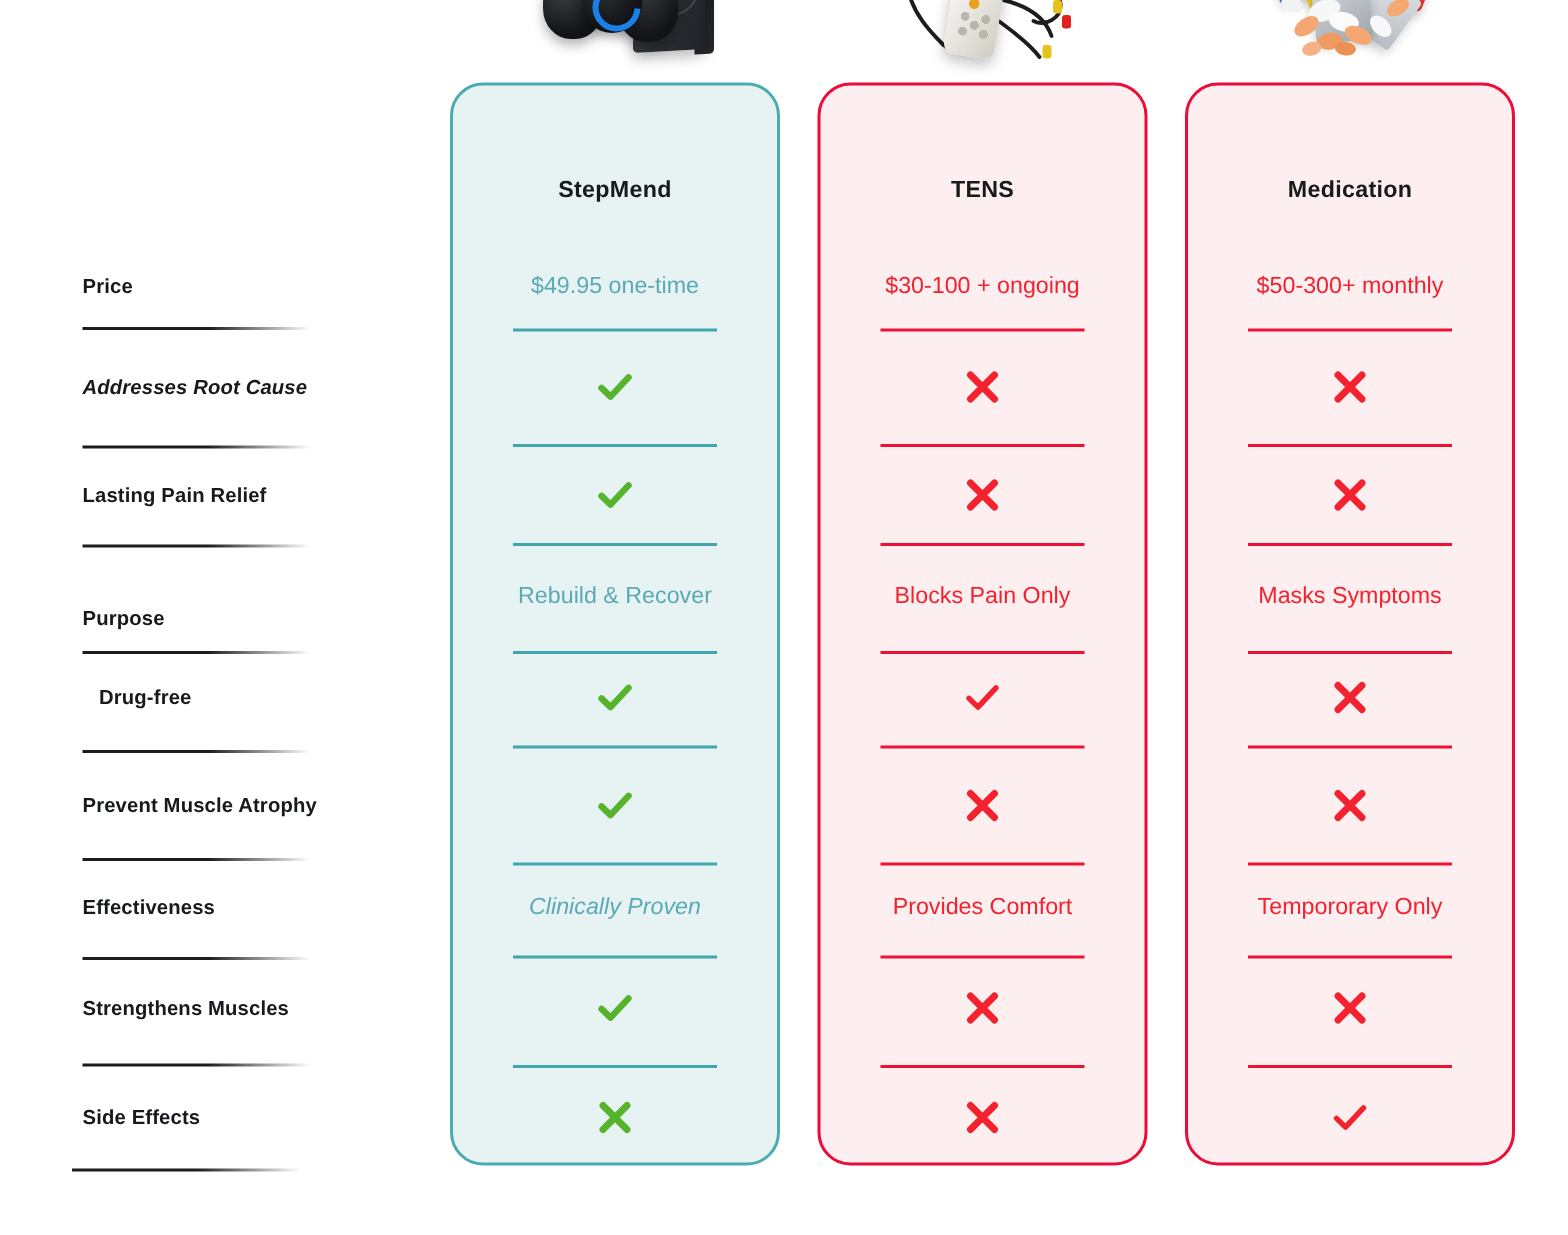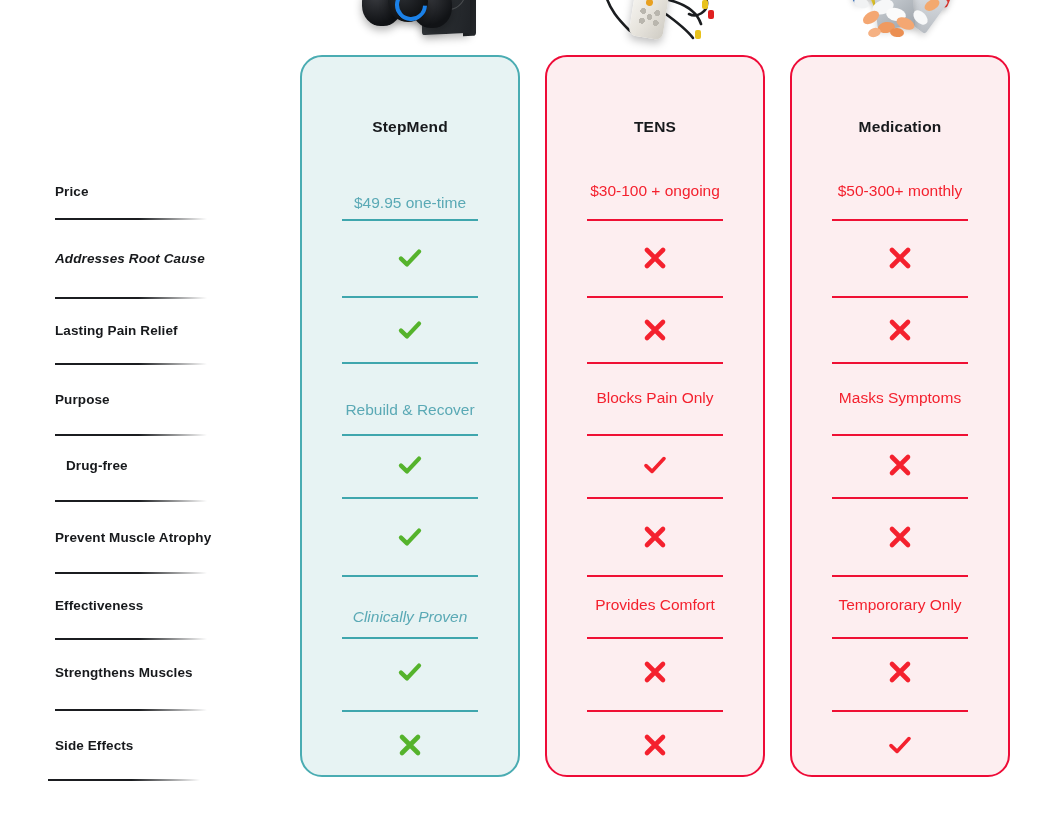--- a/index.html
+++ b/index.html
@@ -47,21 +47,21 @@
     position:absolute;left:55px;width:152px;height:1.5px;
     background:linear-gradient(to right,#1b1d20 0%,#1b1d20 55%,rgba(27,29,32,0) 100%);
   }
 
   
   .cell{
     position:absolute;width:220px;text-align:center;
     transform:translateY(-50%);
     font-size:15.5px;white-space:nowrap;
   }
-  .cell.teal{color:#5aa9b5;margin-top:12px;}
+  .cell.teal{color:#5aa9b5;}
   .cell.red{color:#f4212e;}
   .cell.col1{left:300px;}
   .cell.col2{left:545px;}
   .cell.col3{left:790px;}
 
   .cell-divider{position:absolute;width:136px;height:1.5px;}
   .cell-divider.col1{left:342px;background:#3fa6ad;}
   .cell-divider.col2{left:587px;background:#ef1034;}
   .cell-divider.col3{left:832px;background:#ef1034;}
 
@@ -229,21 +229,21 @@
           </svg></span></div>
       <div class="cell-divider col1" style="top: 362px;"></div>
       <div class="cell col2 red" style="top: 330px;"><span class="mark"><svg width="26" height="26" viewBox="0 0 26 26" aria-hidden="true">
             <path d="M5 5 L21 21 M21 5 L5 21" fill="none" stroke="#f4212e" stroke-width="4.6" stroke-linecap="round"></path>
           </svg></span></div>
       <div class="cell-divider col2" style="top: 362px;"></div>
       <div class="cell col3 red" style="top: 330px;"><span class="mark"><svg width="26" height="26" viewBox="0 0 26 26" aria-hidden="true">
             <path d="M5 5 L21 21 M21 5 L5 21" fill="none" stroke="#f4212e" stroke-width="4.6" stroke-linecap="round"></path>
           </svg></span></div>
       <div class="cell-divider col3" style="top: 362px;"></div>
-      <div class="row-label" style="top: 399px;">Purpose</div>
+      <div class="row-label" style="top: 412px;">Purpose</div>
       <div class="label-divider" style="top: 434px;"></div>
       <div class="cell col1 teal" style="top: 398px;">Rebuild &amp; Recover</div>
       <div class="cell-divider col1" style="top: 434px;"></div>
       <div class="cell col2 red" style="top: 398px;">Blocks Pain Only</div>
       <div class="cell-divider col2" style="top: 434px;"></div>
       <div class="cell col3 red" style="top: 398px;">Masks Symptoms</div>
       <div class="cell-divider col3" style="top: 434px;"></div>
       <div class="row-label" style="top: 465px; padding-left: 11px;">Drug-free</div>
       <div class="label-divider" style="top: 500px;"></div>
       <div class="cell col1 red" style="top: 465px;"><span class="mark"><svg width="28" height="24" viewBox="0 0 28 24" aria-hidden="true">

